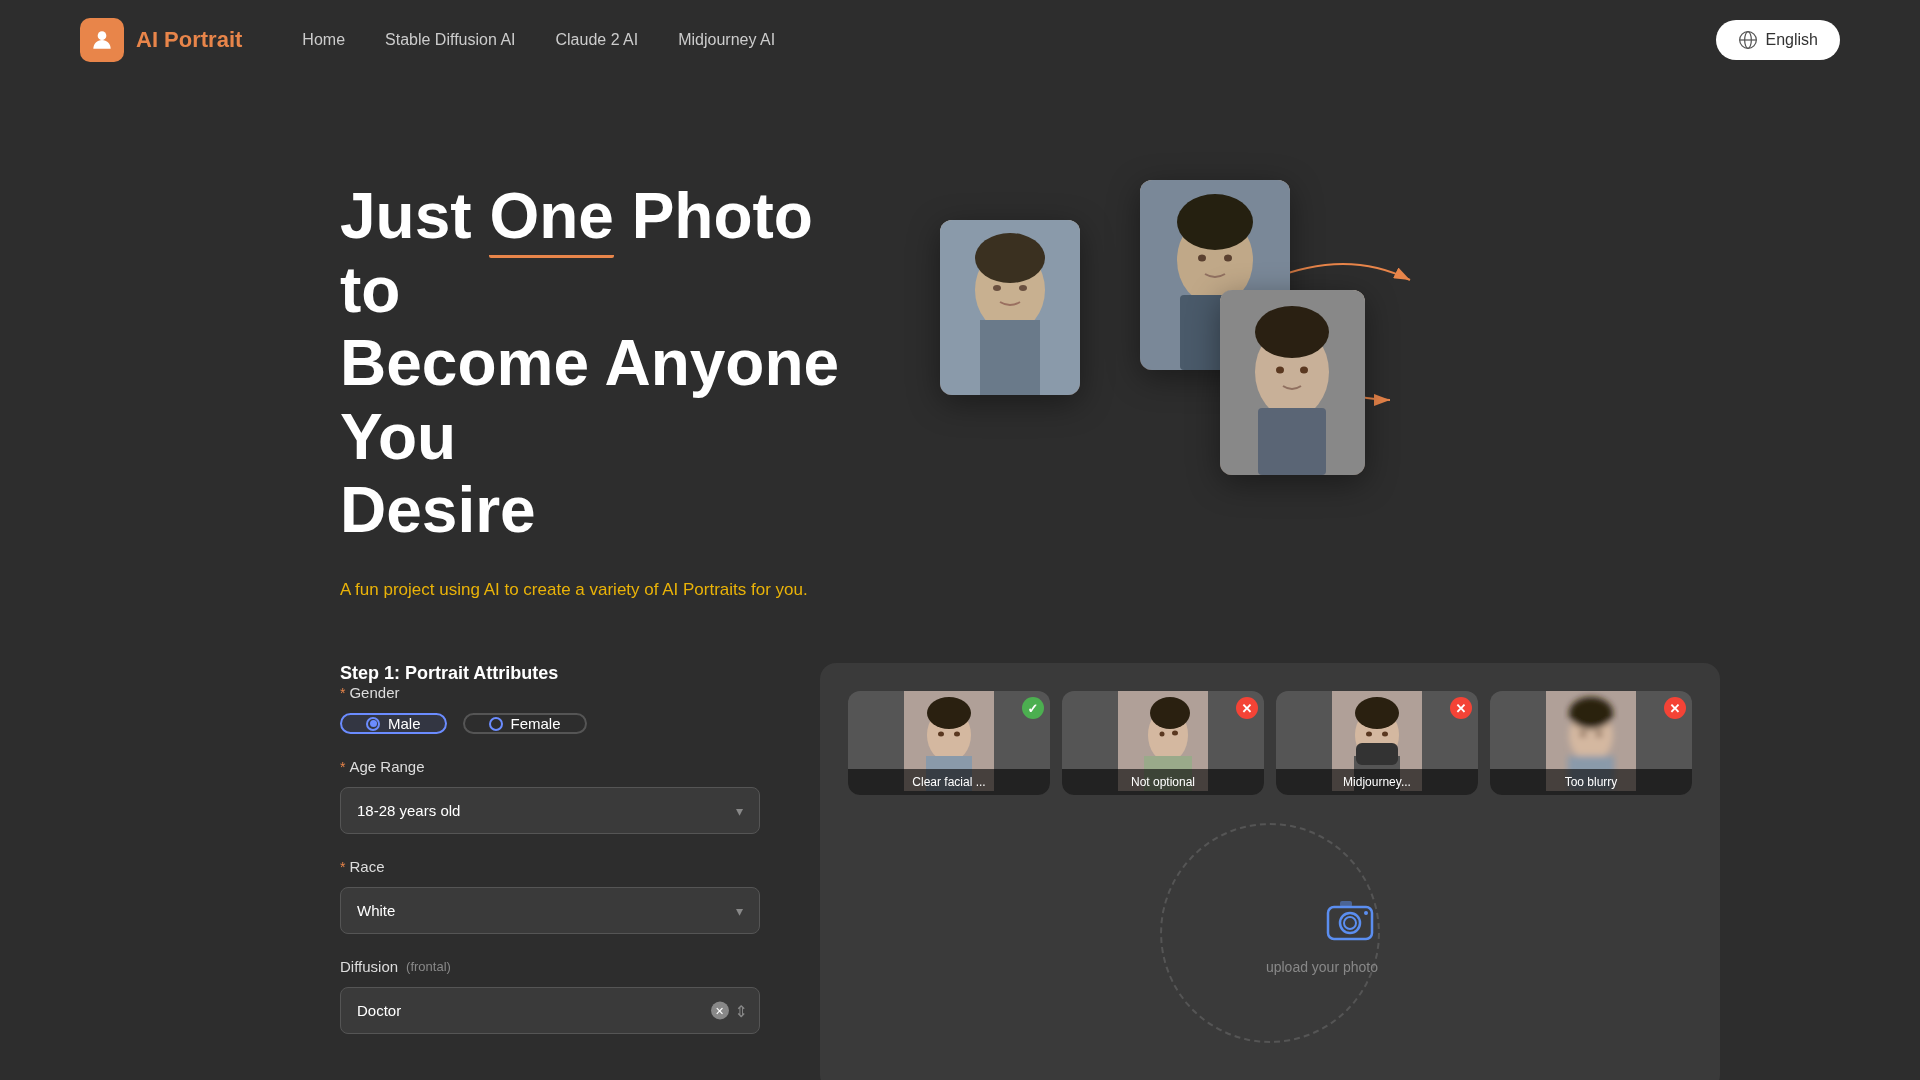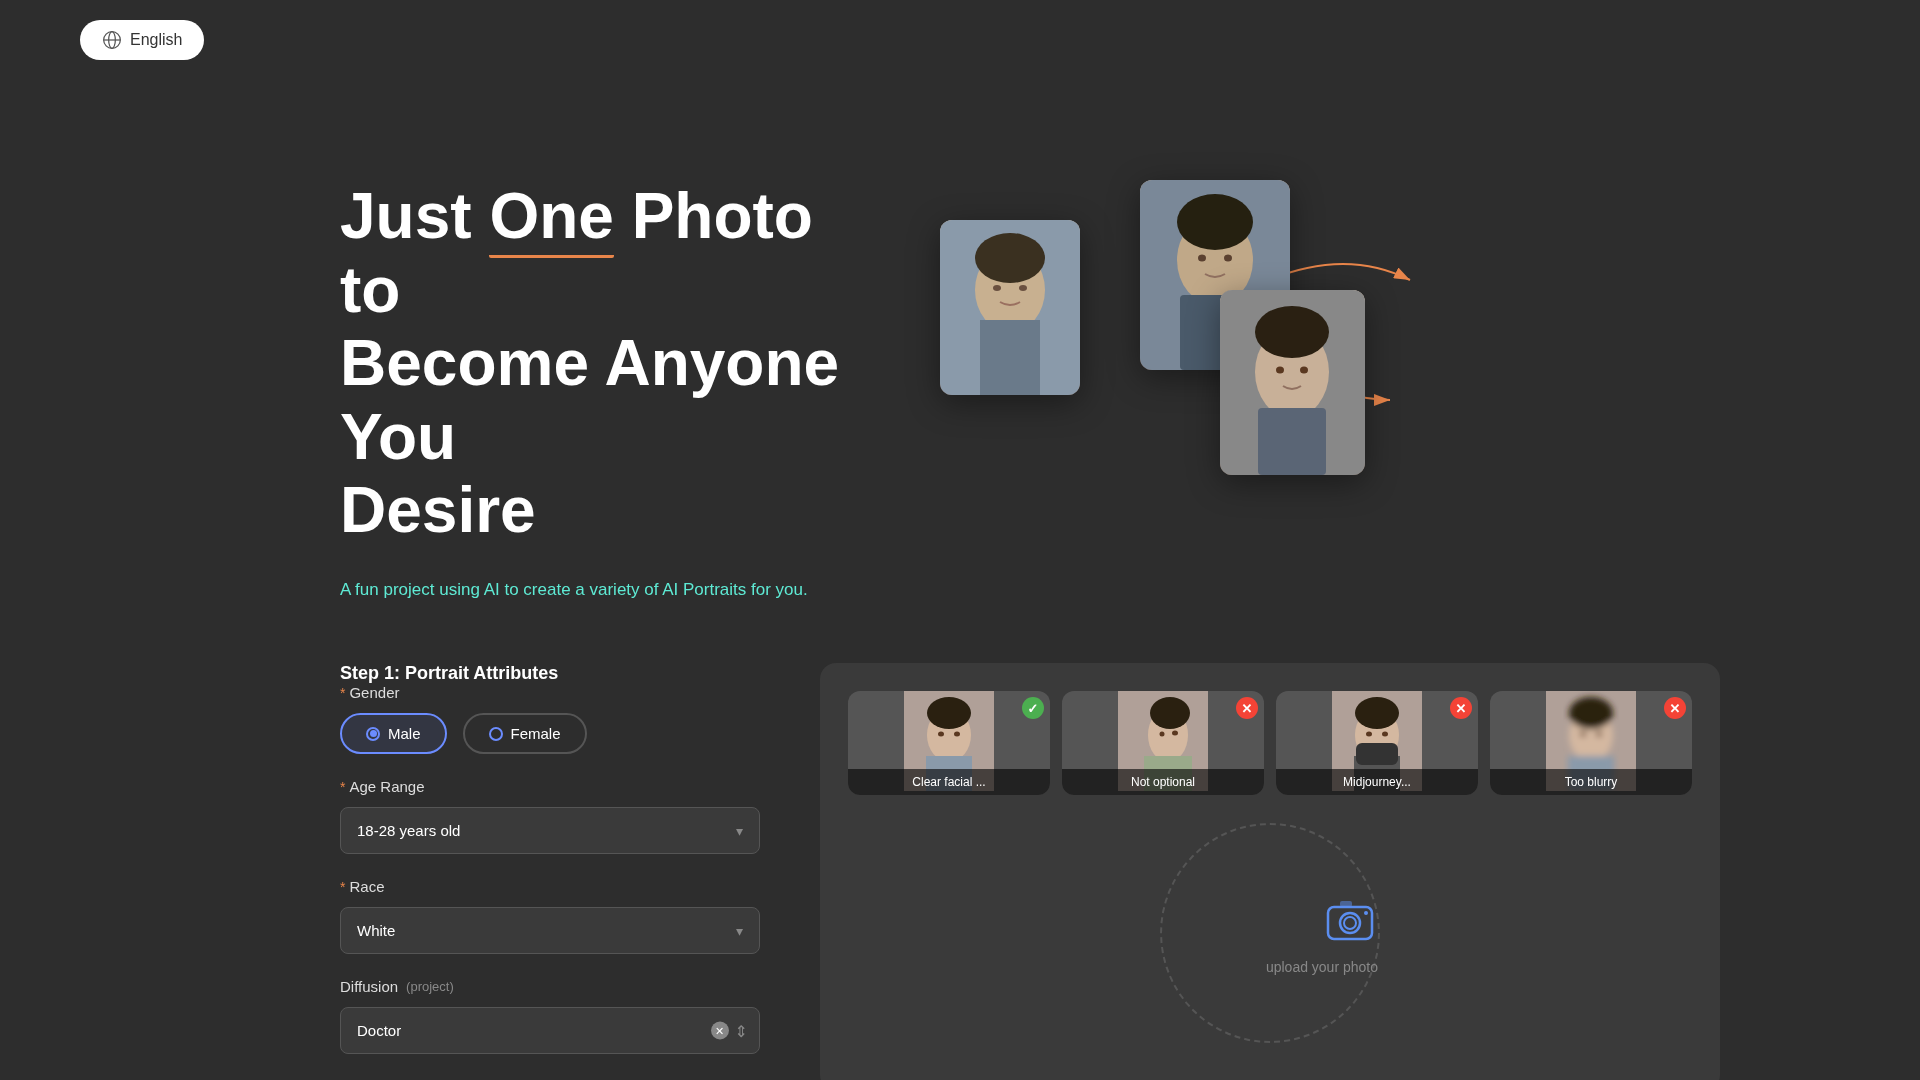--- a/index.html
+++ b/index.html
@@ -107,21 +107,21 @@
       position: absolute;
       bottom: -4px;
       left: 0;
       width: 100%;
       height: 3px;
       border-bottom: 3px solid #e8854a;
       border-radius: 2px;
     }
     .hero-subtitle {
       font-size: 17px;
-      color: #5eead4;
+      color: #eab308;
       line-height: 1.6;
     }
 
     
     .hero-images {
       flex: 1;
       position: relative;
       height: 320px;
       margin-top: 20px;
     }
@@ -198,21 +198,21 @@
       margin-left: 4px;
     }
     .gender-options {
       display: flex;
       gap: 16px;
     }
     .gender-btn {
       display: flex;
       align-items: center;
       gap: 8px;
-      padding: 10px 24px;
+      padding: 0 24px;
       border-radius: 30px;
       border: 2px solid #555;
       background: transparent;
       color: #fff;
       font-size: 15px;
       cursor: pointer;
     }
     .gender-btn.selected {
       border-color: #6b8cff;
       background: rgba(107, 140, 255, 0.1);
@@ -365,20 +365,45 @@
       overflow: hidden;
     }
     .face-sim-1 { background: linear-gradient(180deg, #c8b4a0 0%, #9a8070 30%, #7a6050 100%); }
     .face-sim-2 { background: linear-gradient(180deg, #c0a890 0%, #907060 30%, #705040 100%); }
     .face-sim-3 { background: linear-gradient(180deg, #d0bca8 0%, #a08878 30%, #806858 100%); }
   </style>
 </head>
 <body>
 
 <nav class="navbar">
+  <div class="navbar-left">
+    <div class="logo">
+      <div class="logo-icon">
+        <svg viewBox="0 0 24 24">
+          <circle cx="12" cy="8" r="4" fill="white"></circle>
+          <path d="M4 20c0-4.4 3.6-8 8-8s8 3.6 8 8" fill="white"></path>
+        </svg>
+      </div>
+      <span class="logo-text">AI Portrait</span>
+    </div>
+    <ul class="nav-links">
+      <li>
+        <a href="#">Home</a>
+      </li>
+      <li>
+        <a href="#">Stable Diffusion AI</a>
+      </li>
+      <li>
+        <a href="#">Claude 2 AI</a>
+      </li>
+      <li>
+        <a href="#">Midjourney AI</a>
+      </li>
+    </ul>
+  </div>
   <button class="lang-btn">
     <svg viewBox="0 0 24 24" fill="none" stroke="#555" stroke-width="1.5">
       <circle cx="12" cy="12" r="10"></circle>
       <ellipse cx="12" cy="12" rx="4" ry="10"></ellipse>
       <line x1="2" y1="12" x2="22" y2="12"></line>
     </svg>
     <span>English</span>
   </button>
 </nav>
 
@@ -496,21 +521,21 @@
       </div>
       <div class="select-field">
         <span>White</span>
         <span class="select-arrow">▾</span>
       </div>
     </div>
 
     <div class="field-group">
       <div class="field-label">
         <span>Diffusion</span>
-        <span class="optional">(project)</span>
+        <span class="optional">(frontal)</span>
       </div>
       <div class="input-with-clear">
         <input class="text-input" type="text" value="Doctor" style="padding-right: 60px;">
         <div class="input-controls">
           <button class="clear-btn">✕</button>
           <span style="color:#888; font-size:16px;">⇕</span>
         </div>
       </div>
     </div>
 

